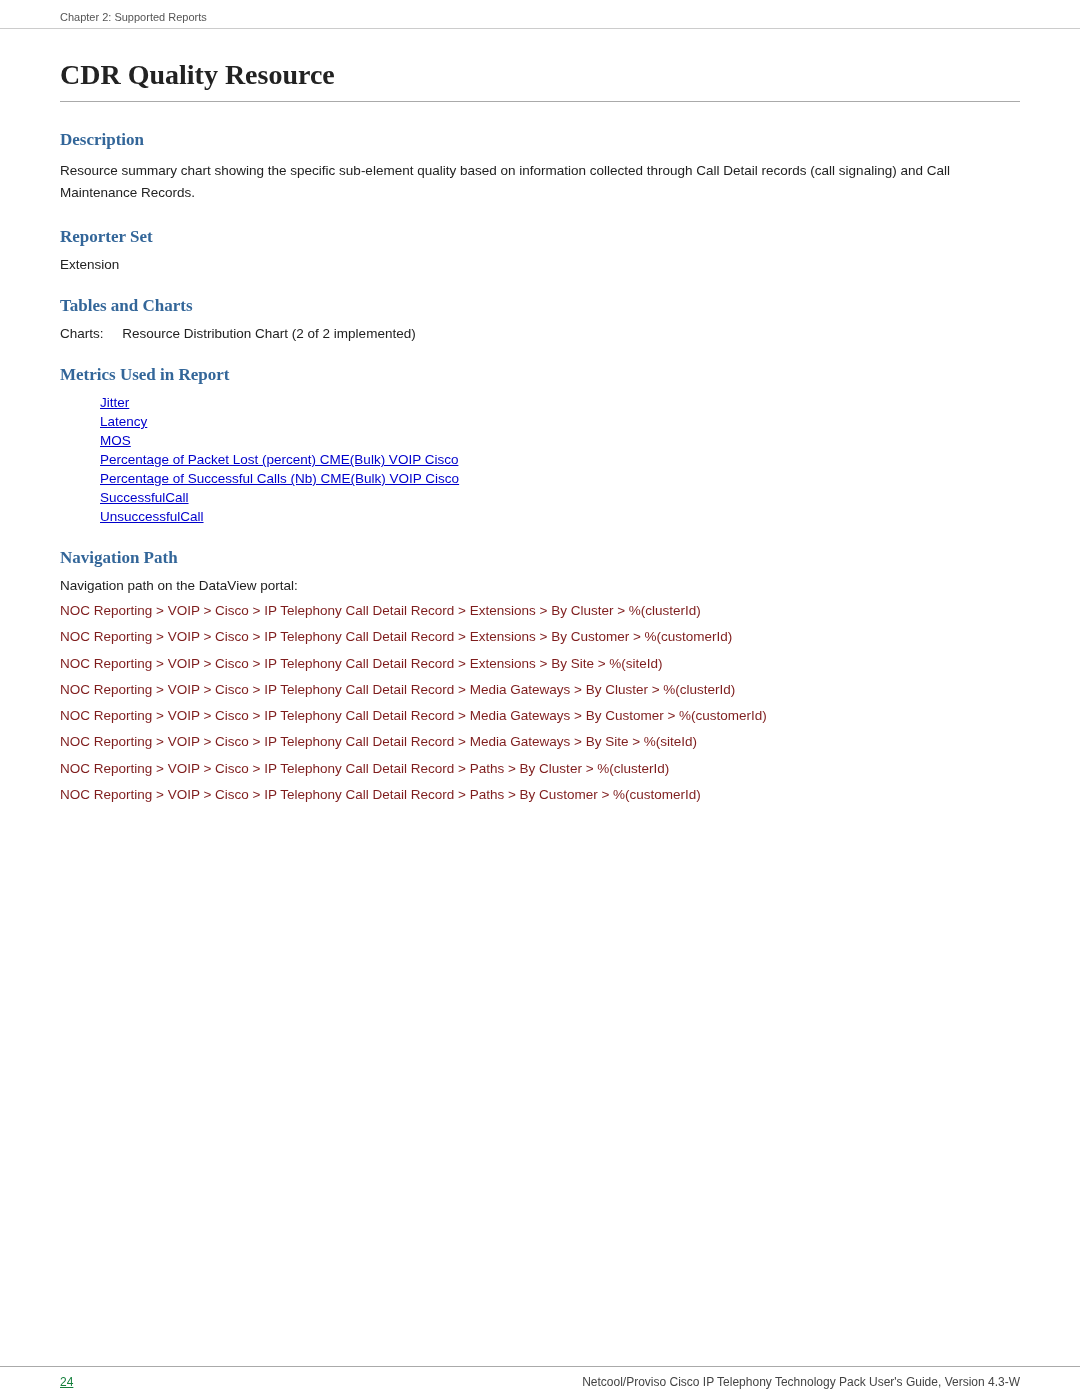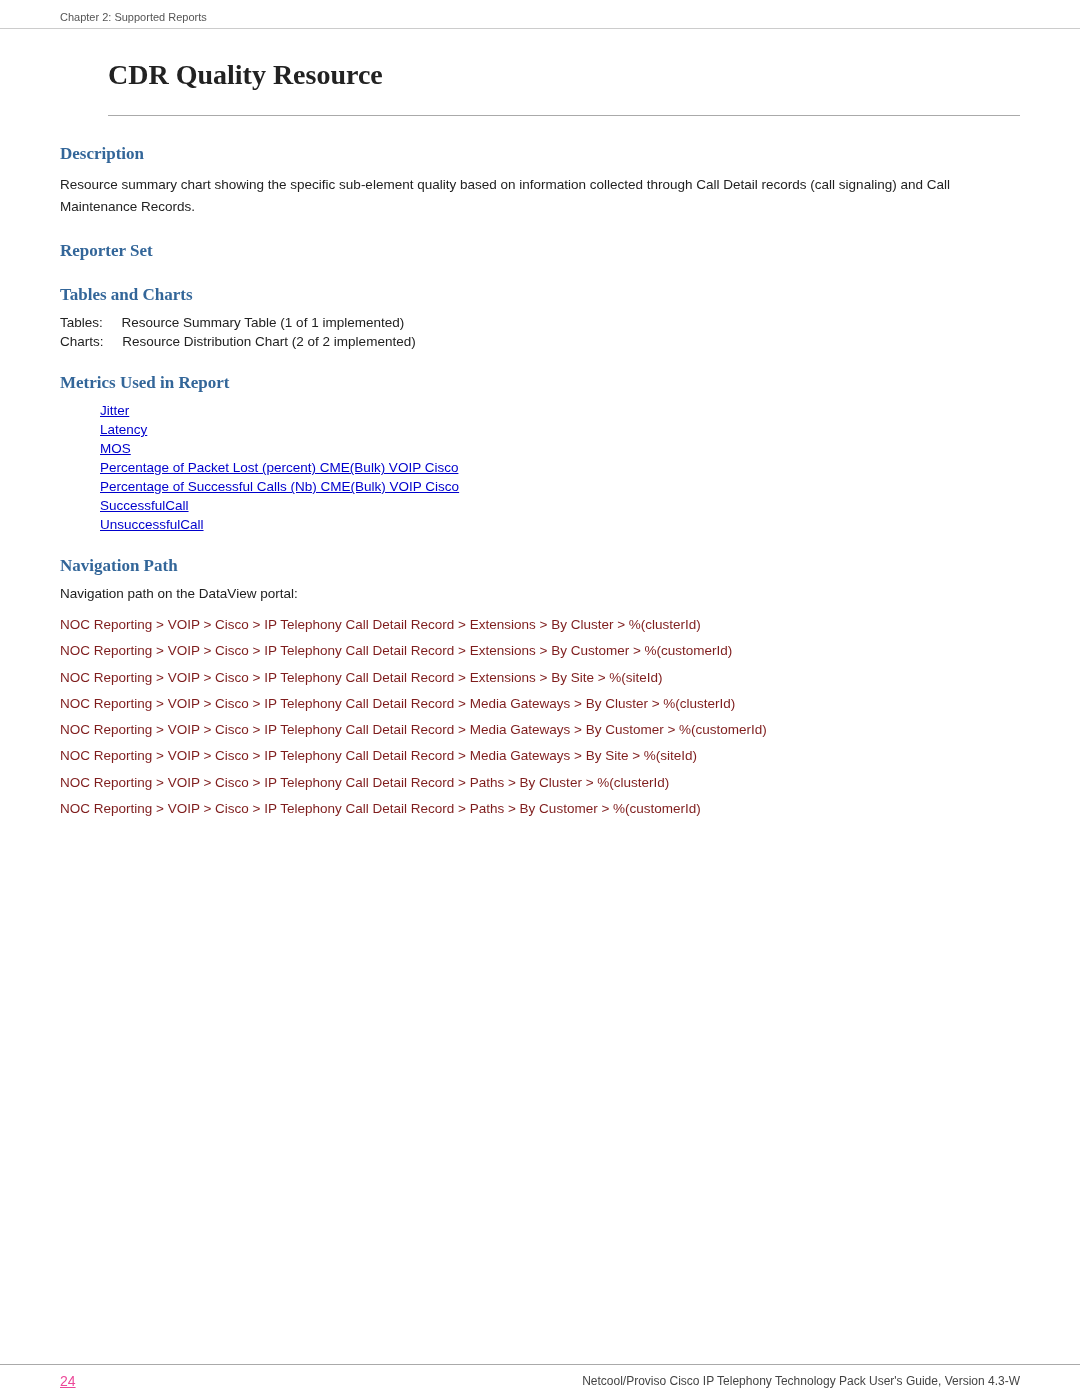--- a/index.html
+++ b/index.html
@@ -40,24 +40,23 @@
       flex: 1;
       padding: 30px 60px 60px 60px;
     }
 
     .page-title {
       font-size: 28px;
       font-weight: bold;
       color: #222222;
       font-family: Georgia, 'Times New Roman', serif;
       margin-bottom: 8px;
-      padding-bottom: 24px;
+      padding-bottom: 10px;
       border-bottom: 1px solid #aaaaaa;
       margin-bottom: 28px;
-      margin-left: 48px;
     }
 
     .section {
       margin-bottom: 24px;
     }
 
     .section-heading {
       font-size: 17px;
       font-weight: bold;
       color: #336699;
@@ -94,35 +93,35 @@
 
     .nav-path-text {
       font-size: 13.5px;
       color: #7f1d1d;
       margin-bottom: 6px;
       line-height: 1.5;
     }
 
     .nav-label {
       font-size: 13.5px;
-      margin-bottom: 14px;
+      margin-bottom: 8px;
       color: #222222;
     }
 
     .footer {
       border-top: 1px solid #aaaaaa;
       padding: 8px 60px;
       display: flex;
       justify-content: space-between;
       align-items: center;
     }
 
     .footer-page {
-      font-size: 14px;
-      color: #ec4899;
+      font-size: 12px;
+      color: #15803d;
       text-decoration: underline;
     }
 
     .footer-title {
       font-size: 12px;
       color: #444444;
     }
   </style>
 </head>
 <body>
@@ -137,29 +136,25 @@
 
     <div class="page-title">CDR Quality Resource</div>
 
     <div class="section">
       <div class="section-heading">Description</div>
       <div class="section-text">Resource summary chart showing the specific sub-element quality based on information collected through Call Detail records (call signaling) and Call Maintenance Records.</div>
     </div>
 
     <div class="section">
       <div class="section-heading">Reporter Set</div>
+      <div class="reporter-text">Extension</div>
     </div>
 
     <div class="section">
       <div class="section-heading">Tables and Charts</div>
-      <div class="tables-charts-row">
-        <span>Tables:</span>
-        &nbsp;&nbsp;&nbsp;
-        <span>Resource Summary Table (1 of 1 implemented)</span>
-      </div>
       <div class="tables-charts-row">
         <span>Charts:</span>
         &nbsp;&nbsp;&nbsp;
         <span>Resource Distribution Chart (2 of 2 implemented)</span>
       </div>
     </div>
 
     <div class="section">
       <div class="section-heading">Metrics Used in Report</div>
       <div id="metrics-list">

